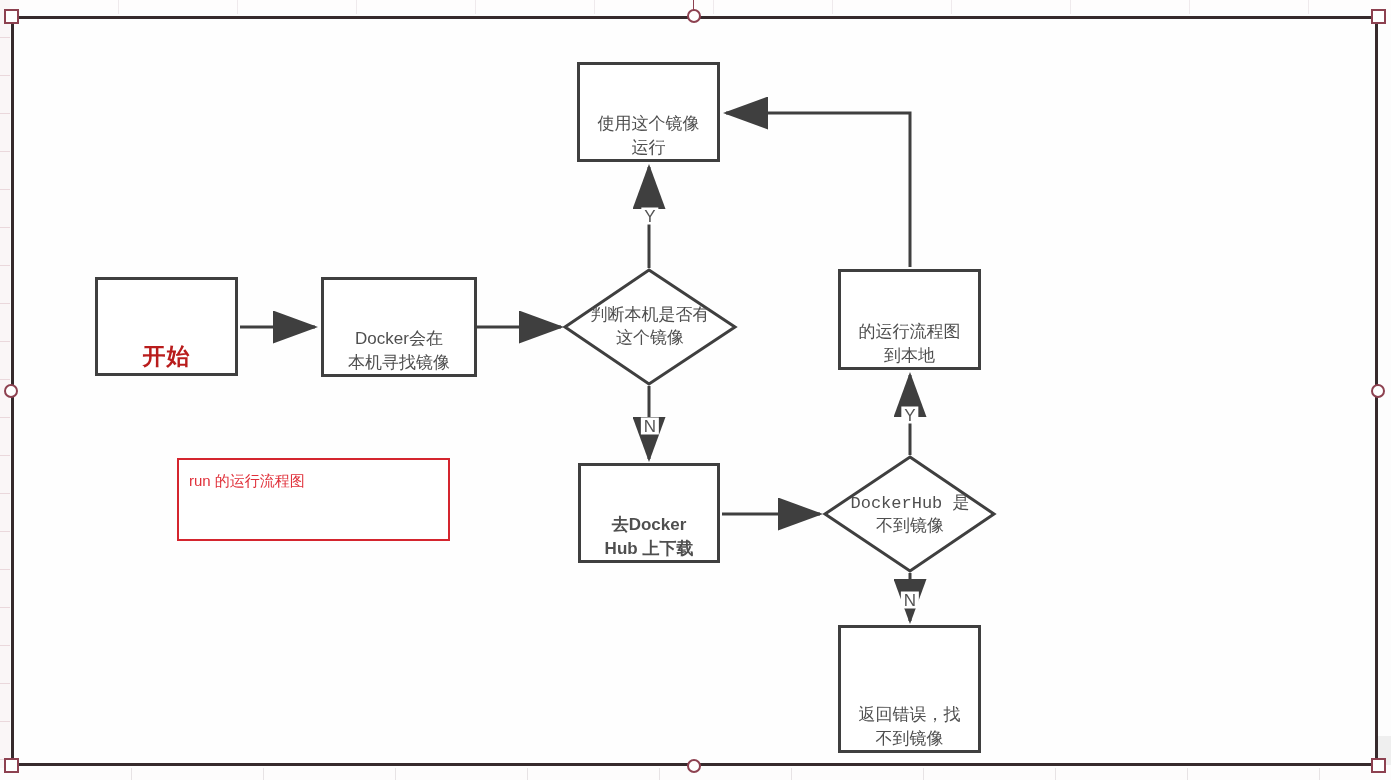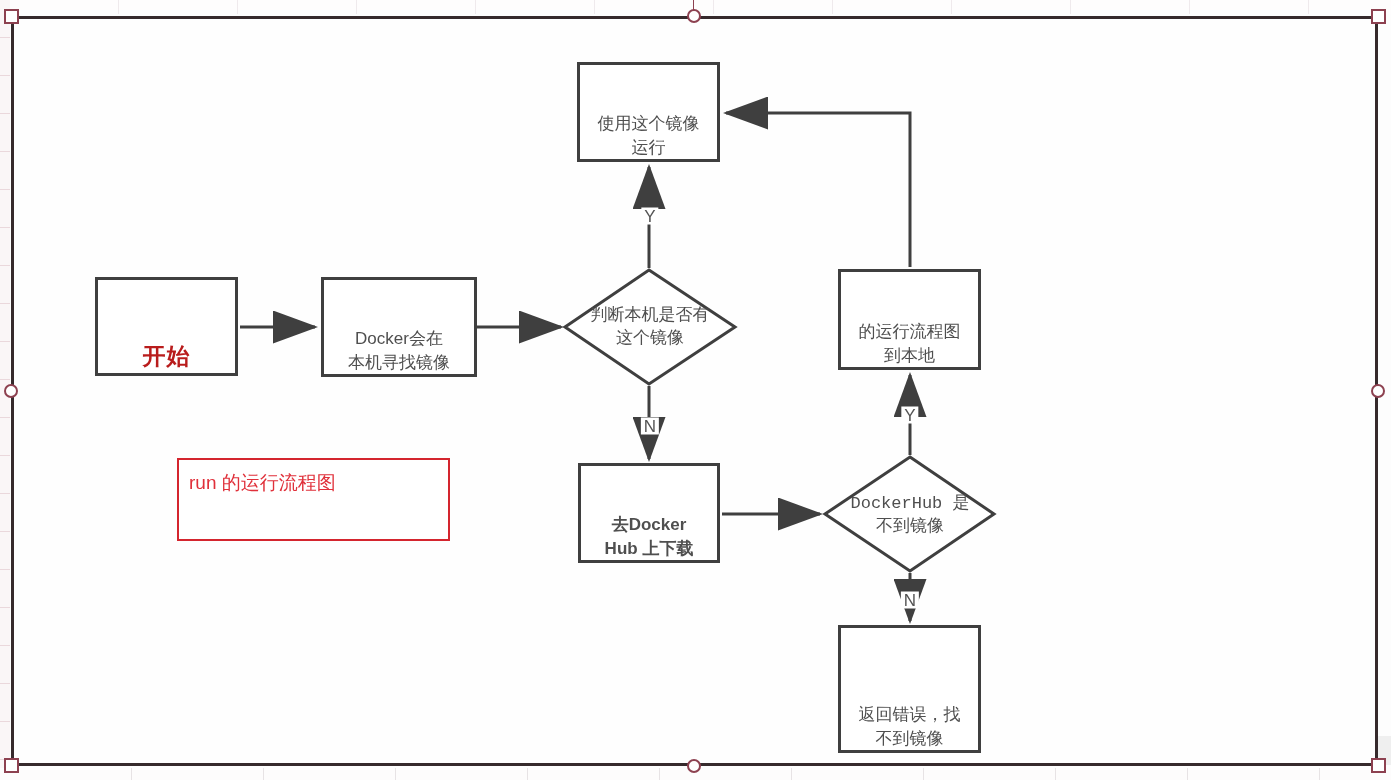--- a/index.html
+++ b/index.html
@@ -68,21 +68,21 @@
     position:absolute;z-index:20;transform:translate(-50%,-50%);
     background:#ffffff;padding:0 3px;
     color:#555;font-size:17px;line-height:1;
   }
   .caption-box{
     position:absolute;left:177px;top:458px;width:273px;height:83px;z-index:15;
     border:2px solid #d4252e;box-sizing:border-box;background:#fff;
   }
   .caption-text{
     display:block;padding:12px 0 0 10px;
-    color:#e0303a;font-size:19px;line-height:1.2;
+    color:#e0303a;font-size:15px;line-height:1.2;
   }
 </style>
 </head>
 <body>
 
 <div class="strip-top"></div>
 <div class="strip-left"></div>
 <div class="strip-bottom"></div>
 <div class="corner-watermark"></div>
 

